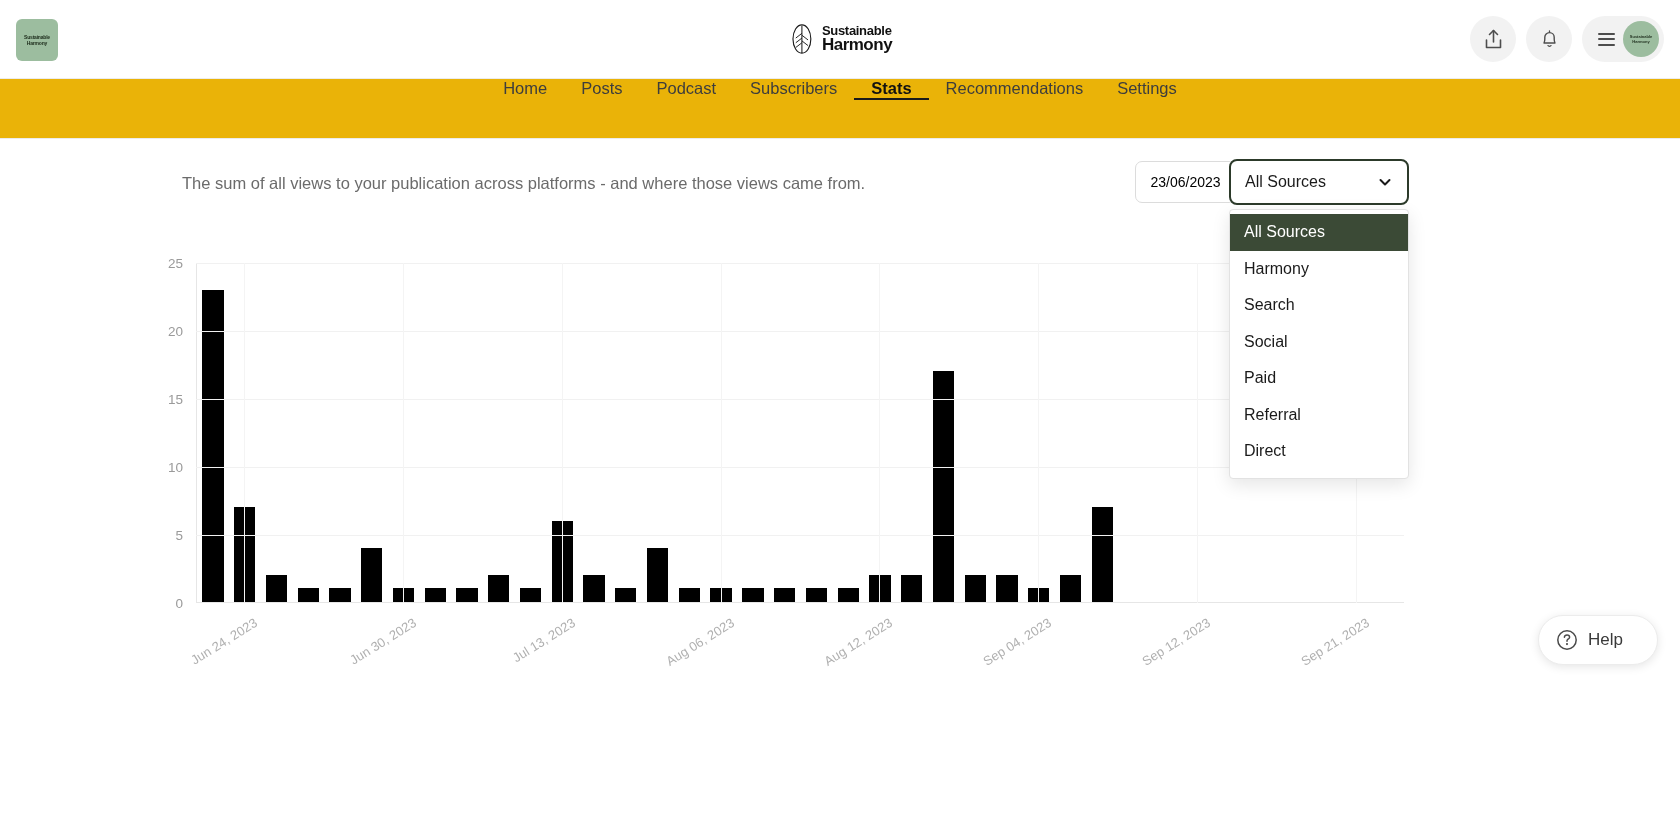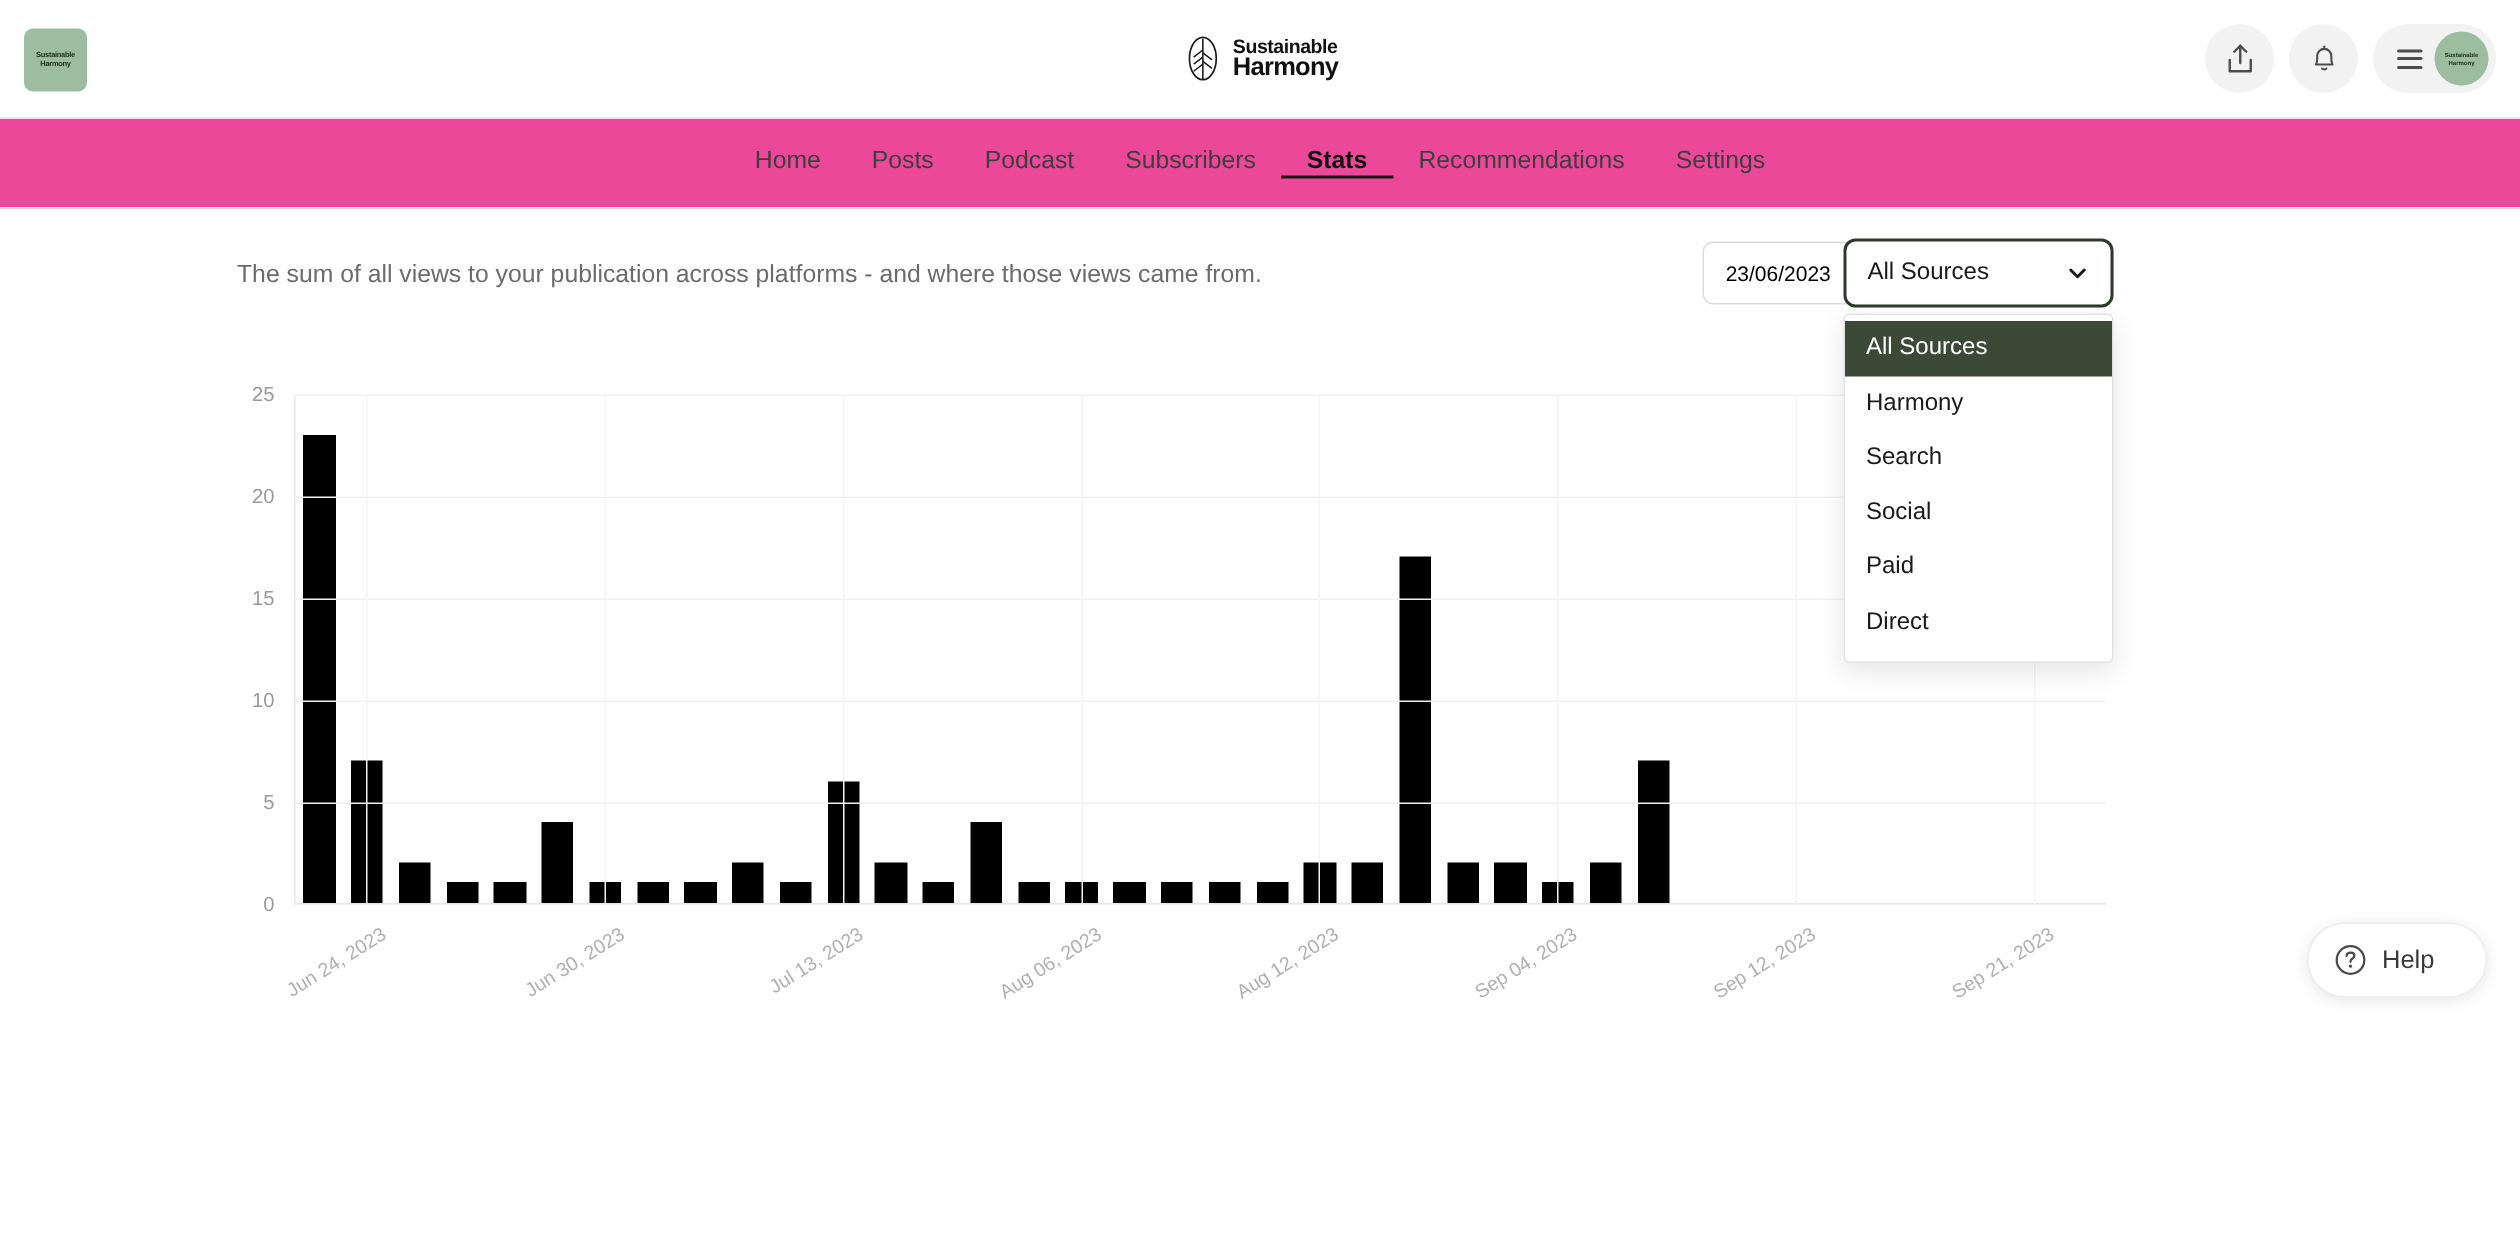--- a/index.html
+++ b/index.html
@@ -64,22 +64,22 @@
     overflow: hidden;
   }
   .mini-avatar-text {
     font-size: 4px; line-height: 5px; font-weight: 700; color: #1e2d1d; text-align: center;
   }
 
   
   .navbar {
     height: 60px;
     border-bottom: 1px solid #ececec;
-    display: flex; align-items: center; justify-content: center;
-    background: #ec4899;
+    display: flex; align-items: flex-start; justify-content: center;
+    background: #eab308;
   }
   .nav-item {
     display: flex; align-items: center;
     padding: 0 17px;
     font-size: 16.5px; color: #3d3d3d; cursor: pointer;
     border-bottom: 2px solid transparent;
     white-space: nowrap;
   }
   .nav-item.active { color: #111; font-weight: 700; border-bottom-color: #1a1a1a; }
 
@@ -91,20 +91,21 @@
     padding: 22px 24px 0 158px;
     height: 110px;
   }
   .section-title {
     font-size: 23px; font-weight: 700; color: #1a1a1a; letter-spacing: -0.3px;
   }
   .section-sub {
     margin-top: 11px;
     font-size: 16.5px; color: #6b6b6b; line-height: 1.36;
     max-width: 710px;
+    margin-left: 24px;
   }
 
   .controls {
     position: absolute; right: 271px; top: 22px;
     display: flex; align-items: center; gap: 0;
   }
   .date-field {
     width: 101px; height: 42px;
     border: 1px solid #dcdcdc; border-radius: 7px;
     background: #fff;
@@ -301,20 +302,23 @@
             <span>Harmony</span>
           </div>
         <div class="opt">
             <span>Search</span>
           </div>
         <div class="opt">
             <span>Social</span>
           </div>
         <div class="opt">
             <span>Paid</span>
+          </div>
+        <div class="opt">
+            <span>Referral</span>
           </div>
         <div class="opt">
             <span>Direct</span>
           </div>
       </div>
     </div>
   </div>
 
   <div class="chart-block">
     <div class="chart-inner">

